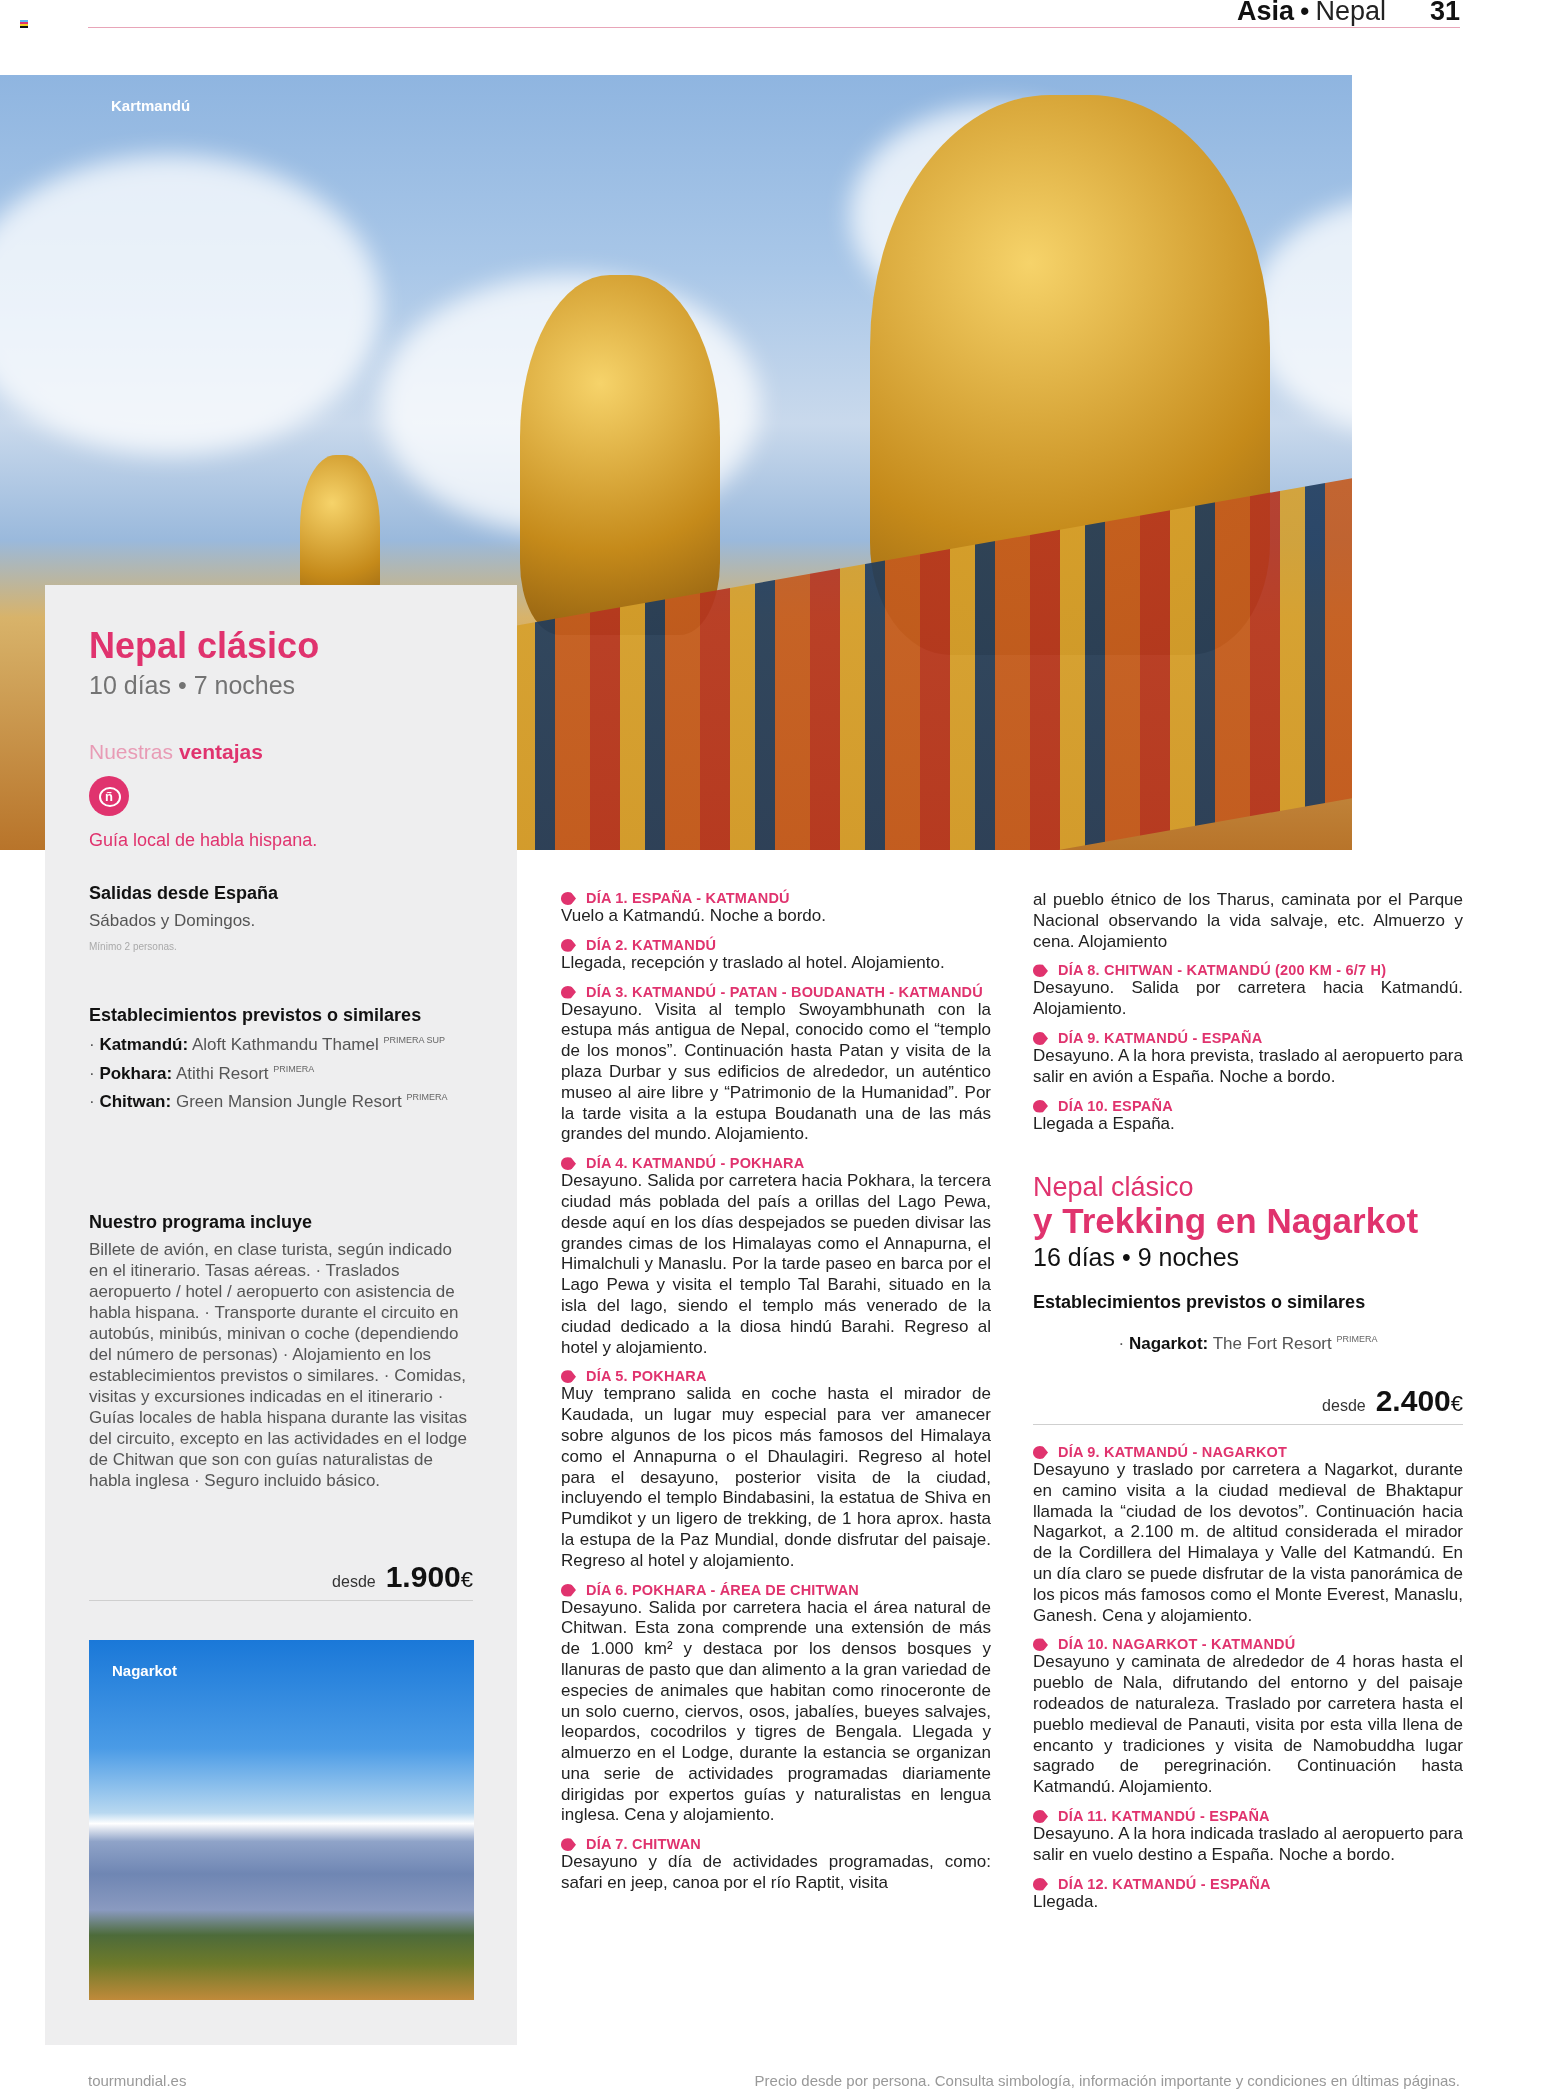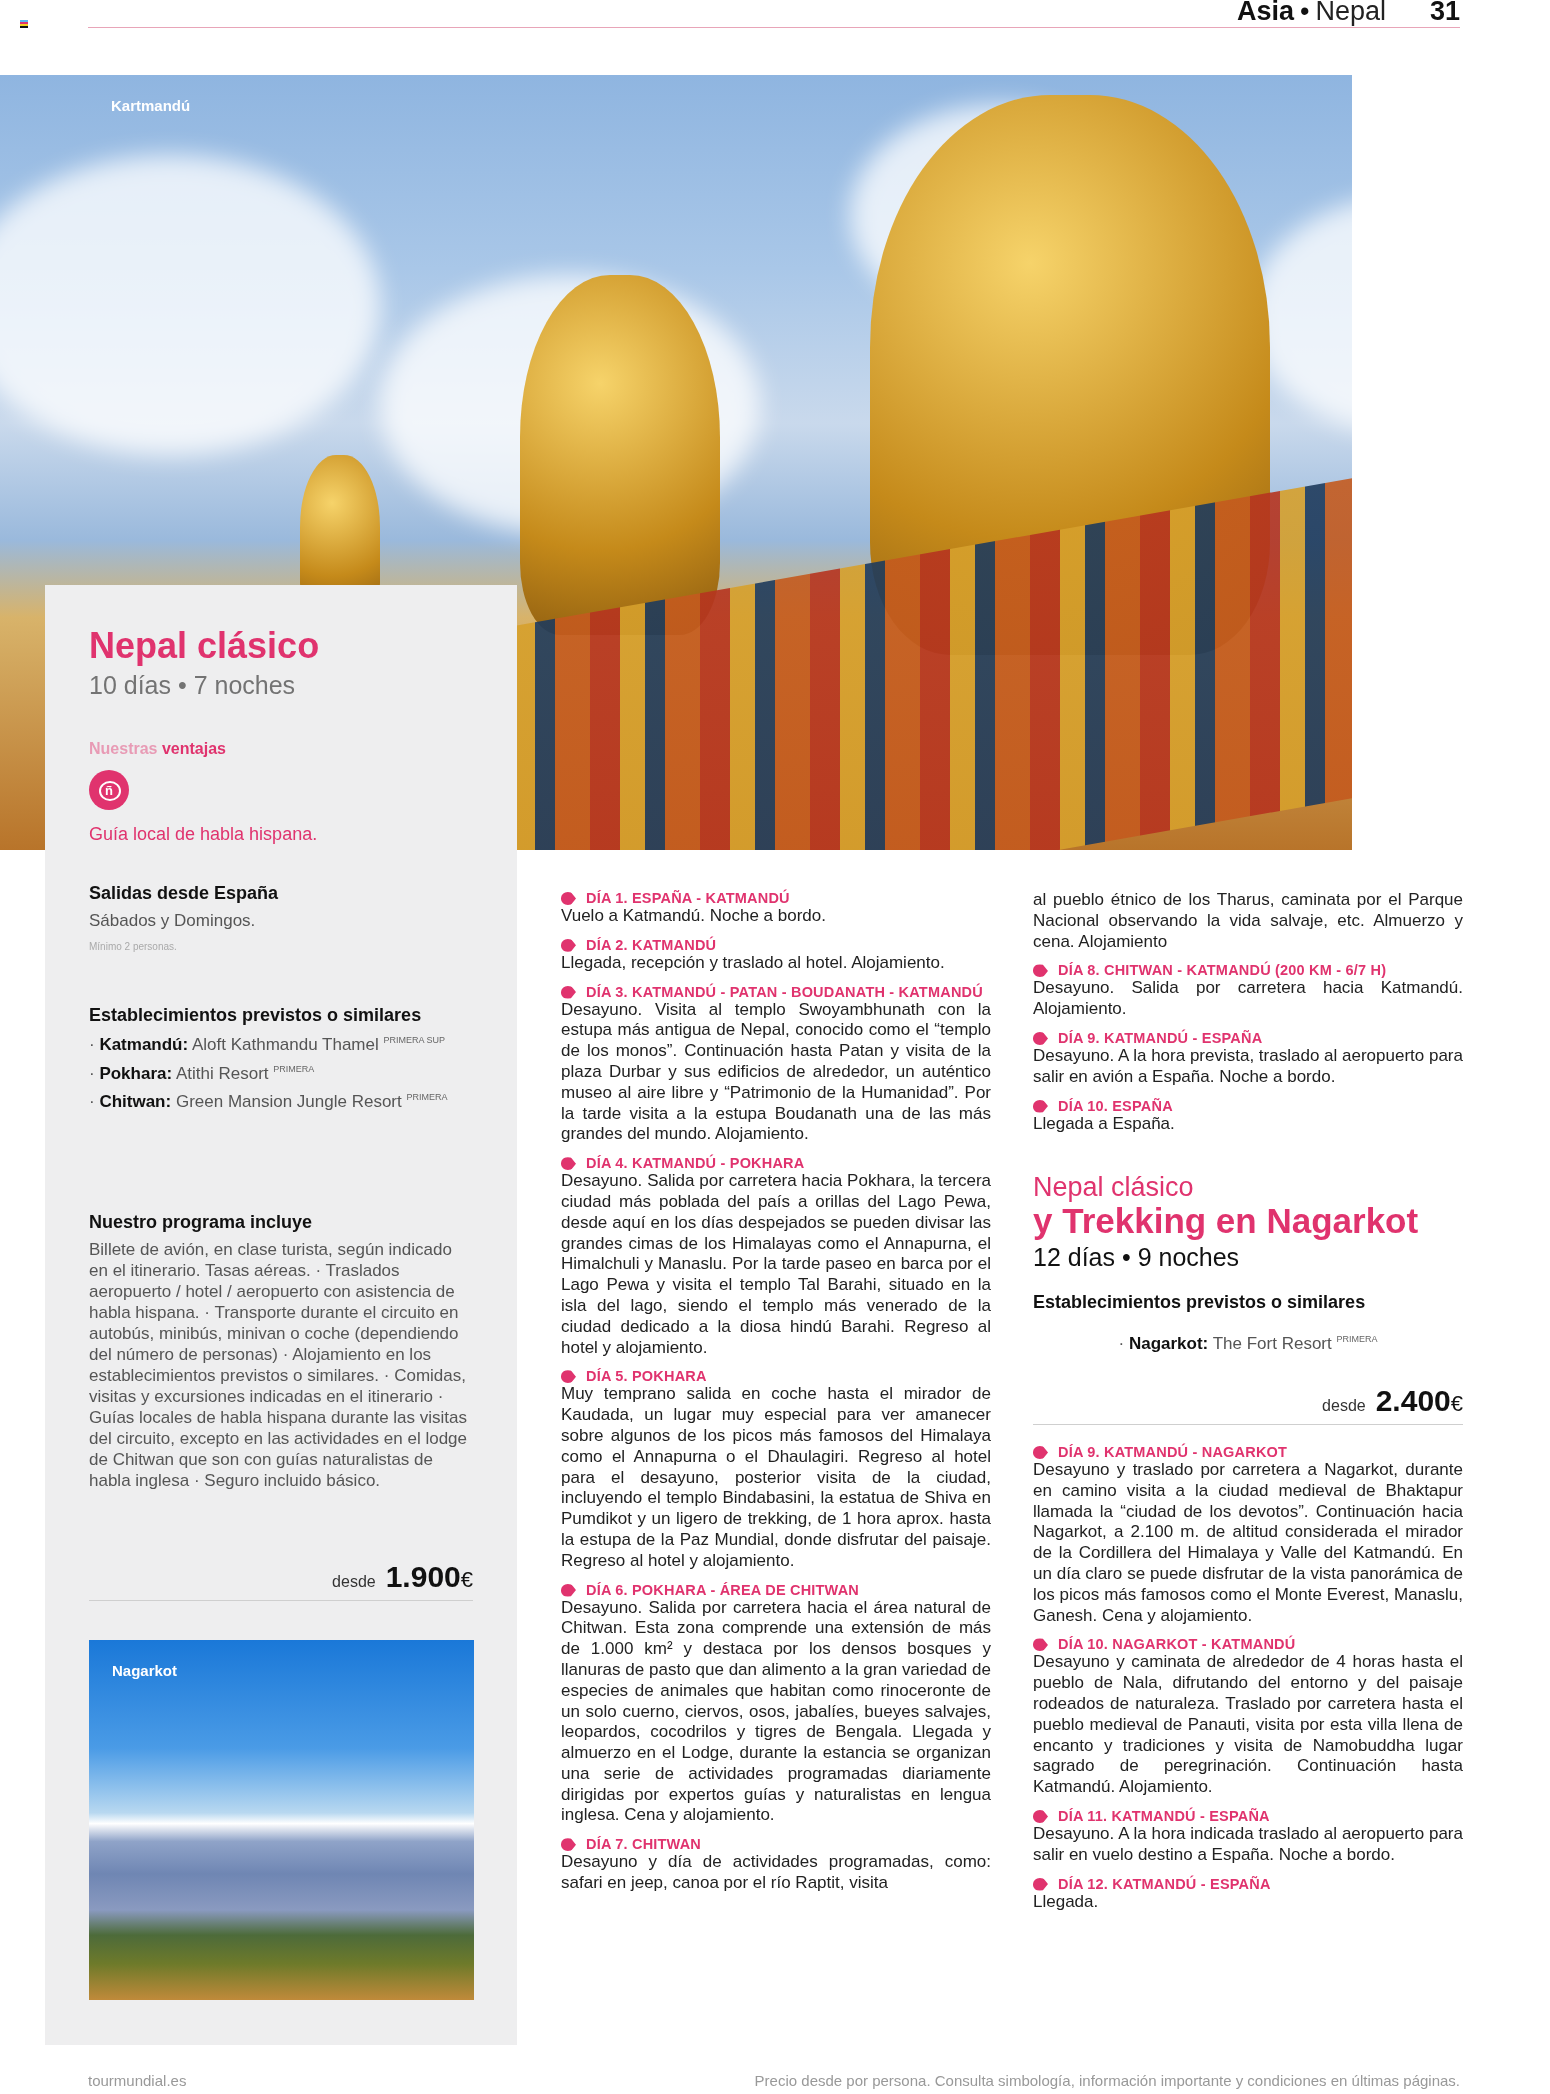--- a/index.html
+++ b/index.html
@@ -18,21 +18,21 @@
     background: linear-gradient(180deg, #8fb5e0 0%, #a9c7e8 25%, #c9d9ec 45%, #9ab9dc 60%, #d8b36a 70%, #b8742a 100%); }
   .hero .cloud { position: absolute; border-radius: 50%; background: rgba(255,255,255,0.75); filter: blur(12px); }
   .hero .statue { position: absolute; border-radius: 45% 45% 20% 20%; background: radial-gradient(circle at 40% 30%, #f6d36a, #c58a1a 60%, #8a5a10); }
   .hero .base { position: absolute; background: repeating-linear-gradient(90deg, #b6341f 0 30px, #d6a02c 30px 55px, #1f3b5c 55px 75px, #c45a1e 75px 110px); }
   .hero-caption { position: absolute; left: 111px; top: 22px; font-size: 15px; font-weight: bold; color: #fff; }
   
   .card { position: absolute; left: 45px; top: 585px; width: 472px; height: 1460px; background: #eeeeef; }
   .card .inner { position: absolute; left: 44px; right: 44px; }
   .trip-title { font-size: 36px; font-weight: bold; color: #e0336e; }
   .trip-duration { font-size: 25px; color: #737373; margin-top: 4px; }
-  .adv-label { font-size: 16px; color: #e89bb5; font-weight: bold; }
+  .adv-label { font-size: 21px; color: #e89bb5; }
   .adv-label b { color: #e0336e; }
   .adv-icon { width: 40px; height: 40px; border-radius: 50%; background: #e0336e; color: #fff; display: flex; align-items: center; justify-content: center; font-weight: bold; font-size: 18px; margin-top: 12px; position: relative; }
   .adv-icon::after { content: ""; position: absolute; left: 10px; top: 11px; width: 18px; height: 16px; border: 2px solid #fff; border-radius: 50%; }
   .adv-text { font-size: 18px; color: #e0336e; margin-top: 14px; }
   .sec-title { font-size: 18px; font-weight: bold; color: #111; }
   .sec-text { font-size: 17px; color: #555; line-height: 21px; }
   .small-muted { font-size: 10px; color: #aaa; margin-top: 10px; }
   .hotel { font-size: 17px; color: #555; margin-top: 4px; padding-left: 12px; text-indent: -12px; line-height: 20px; }
   .hotel b { color: #111; }
   .hotel sup { font-size: 9px; color: #666; }
@@ -199,21 +199,21 @@
     <div class="day-title">
         <span class="bullet"></span>
         <span>DÍA 10. ESPAÑA</span>
       </div>
     <div class="day-text">Llegada a España.</div>
   </div>
 
   <div>
     <div class="trip2-subtitle">Nepal clásico</div>
     <div class="trip2-title">y Trekking en Nagarkot</div>
-    <div class="trip2-duration">12 días • 9 noches</div>
+    <div class="trip2-duration">16 días • 9 noches</div>
     <div class="sec-title" style="margin-top:20px;">Establecimientos previstos o similares</div>
     <div class="hotel" style="margin-top:16px;text-align:center;">· <b>Nagarkot:</b> <span>The Fort Resort</span> <sup>PRIMERA</sup></div>
     <div style="position:relative;height:72px;">
       <div class="price-row" style="right:0;top:30px;">
         <span class="desde">desde</span>
         <span class="amount"><span>2.400</span><span class="eur">€</span></span>
       </div>
       <div class="price-line" style="left:0;right:0;top:70px;"></div>
     </div>
     <div style="height:8px"></div>

